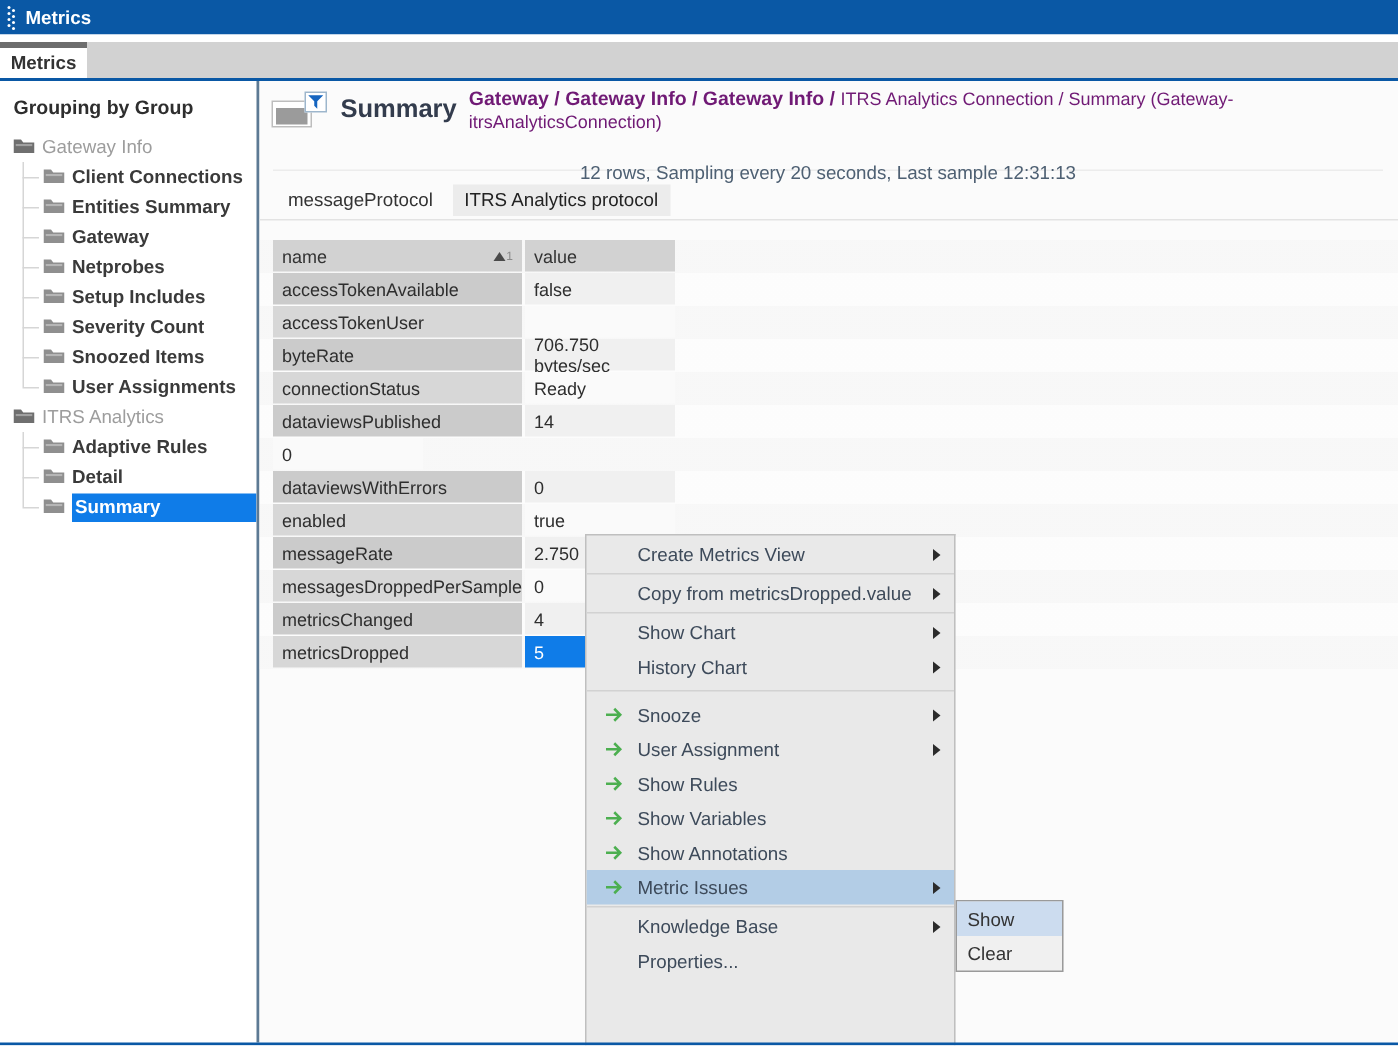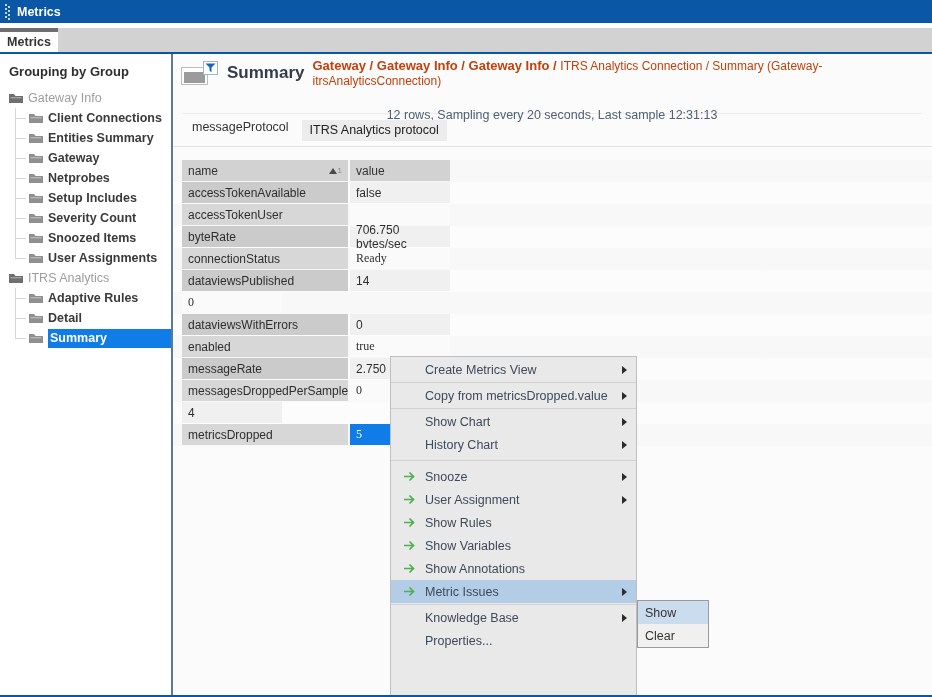--- a/index.html
+++ b/index.html
@@ -39,46 +39,46 @@
   .main { position:absolute; left:173px; top:54px; width:759px; height:641px; background:#fbfbfb; overflow:hidden; }
   .dv-stripes { position:absolute; left:0; right:0; top:106px; height:286px;
     background:repeating-linear-gradient(to bottom,#f5f5f5 0 22px,#fdfdfd 22px 44px); opacity:.55; }
 
   .view-header { position:absolute; left:8px; top:4px; display:flex; align-items:center; }
   .dv-icon { position:relative; width:36px; height:26px; flex:none; }
   .dv-icon .win { position:absolute; left:0; top:7px; width:27px; height:18px; background:#fff; border:1px solid #bdbdbd; }
   .dv-icon .win-fill { position:absolute; left:3px; top:12px; width:21px; height:11px; background:#9b9b9b; }
   .dv-icon .badge { position:absolute; left:22px; top:1px; width:15px; height:14px; background:#fff; border:1px solid #9db6cc; display:flex; align-items:center; justify-content:center; }
   .view-title { font-size:17px; font-weight:700; color:#333c4d; margin:0 8px 0 10px; }
-  .crumb { font-size:13px; color:#c2410c; }
+  .crumb { font-size:13px; color:#701a75; }
   .crumb .strong { font-weight:600; }
   .crumb .rest { font-size:12px; font-weight:400; }
 
   .status-row { position:absolute; left:9px; top:36px; height:24px; display:flex; align-items:center; gap:9px; width:740px; border-bottom:1px solid #ececec; padding-bottom:4px;flex-direction:column; }
   .status-text { font-size:12.5px; color:#4e6073; }
 
-  .headline-row { position:absolute; left:0; top:66px; width:759px; height:27px; border-bottom:1px solid #e3e3e3; display:flex; align-items:flex-start; padding-left:19px; gap:13px; }
+  .headline-row { position:absolute; left:0; top:66px; width:759px; height:27px; border-bottom:1px solid #e3e3e3; display:flex; align-items:center; padding-left:19px; gap:13px; }
   .headline-label { font-size:12.5px; color:#333; }
   .headline-chip { font-size:12.5px; color:#222; background:#ececec; padding:3px 8px 4px 8px; cursor:default; }
 
   
   .dvtable { position:absolute; left:9px; top:106px; width:268px; }
   .t-row { display:flex; height:22px; margin-bottom:0; }
   .t-cell { display:flex; align-items:center; font-size:12px; color:#2e2e2e; padding:0 6px; height:21px; }
   .t-name { width:166px; margin-right:2px; }
   .t-value { width:100px; }
   .t-head .t-cell { background:#d2d2d2; color:#333; }
   .t-head .t-name { justify-content:space-between;text-align:right; }
   .sorter { display:flex; align-items:flex-start; gap:1px; }
   .tri-up { width:0; height:0; border-left:4px solid transparent; border-right:4px solid transparent; border-bottom:6px solid #4a4a4a; margin-top:2px; }
   .sort-num { font-size:8px; color:#8a8a8a; }
   .row-odd .t-name { background:#cbcbcb; }
   .row-even .t-name { background:#d7d7d7; }
   .row-odd .t-value { background:#f0f0f0; }
-  .row-even .t-value { background:#fafafa;font-family:Liberation Serif, serif; }
+  .row-even .t-value { background:#fafafa; }
   .t-value.sel { background:var(--sel,#0f7ce8) !important; color:#fff; }
 
   
   .ctxmenu { position:absolute; left:390px; top:356px; width:247px; height:341px; background:#e9e9e9; border:1px solid #bfbfbf; border-bottom:none; overflow:hidden; padding-top:1px; }
   .m-item { display:flex; align-items:center; height:23px; padding:0 9px 0 12px; cursor:default; }
   .m-item.hl { background:var(--hl,#b3cde6); }
   .m-icon { width:22px; flex:none; display:flex; align-items:center; }
   .m-label { flex:1; font-size:12.5px; color:#3d4a5a; white-space:nowrap; }
   .m-arrow { width:0; height:0; border-top:4px solid transparent; border-bottom:4px solid transparent; border-left:5px solid #2b2b2b; flex:none; }
   .m-sep { height:1px; background:#d2d2d2; margin:1px 0; }
@@ -309,20 +309,21 @@
         </div>
         <div class="t-row row-odd">
           <div class="t-cell t-name">messageRate</div>
           <div class="t-cell t-value">2.750 m</div>
         </div>
         <div class="t-row row-even">
           <div class="t-cell t-name">messagesDroppedPerSample</div>
           <div class="t-cell t-value">0</div>
         </div>
         <div class="t-row row-odd">
+          <div class="t-cell t-name">metricsChanged</div>
           <div class="t-cell t-value">4</div>
         </div>
         <div class="t-row row-even">
           <div class="t-cell t-name">metricsDropped</div>
           <div class="t-cell t-value sel">5</div>
         </div>
       </div>
   </div>
 
   <div class="ctxmenu" id="ctxmenu">

